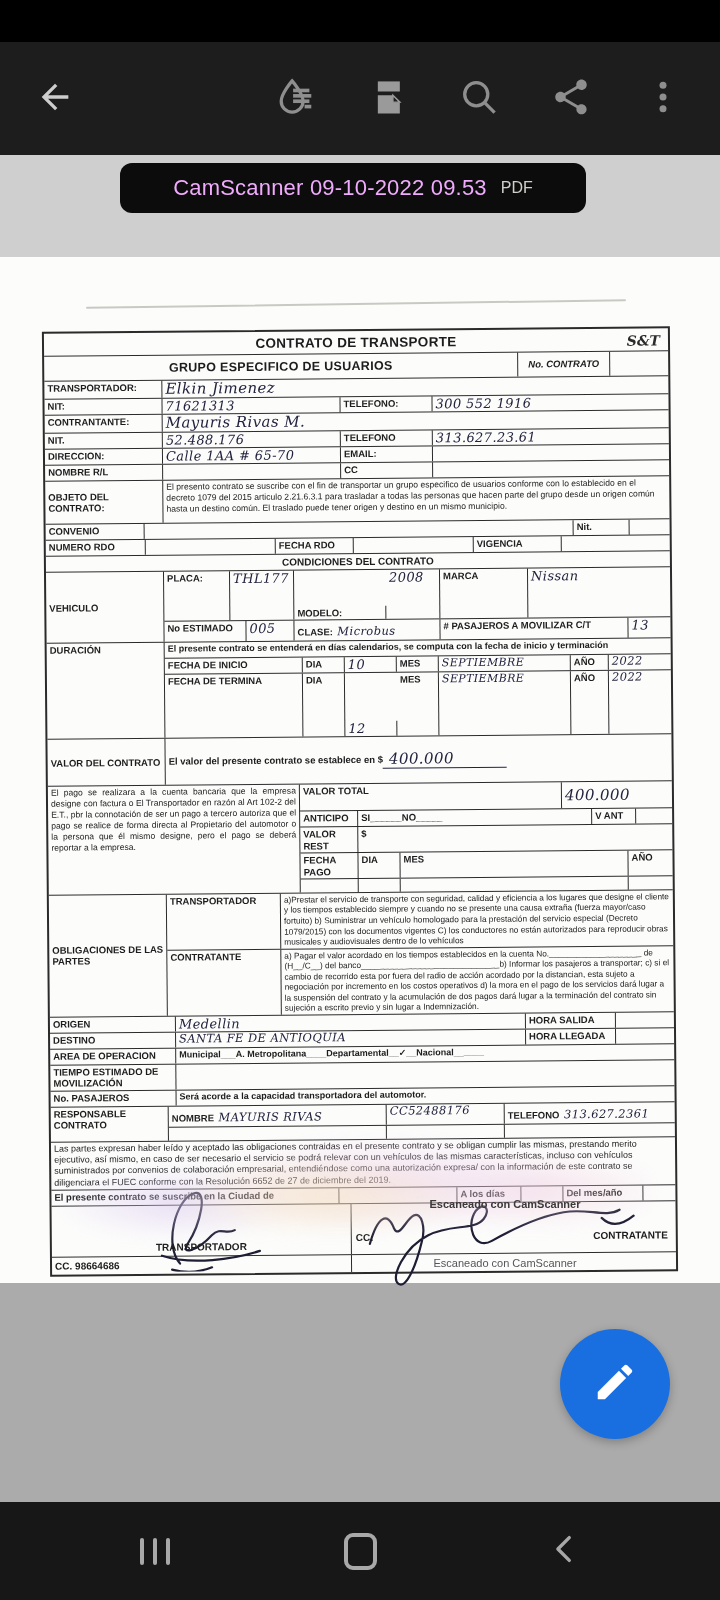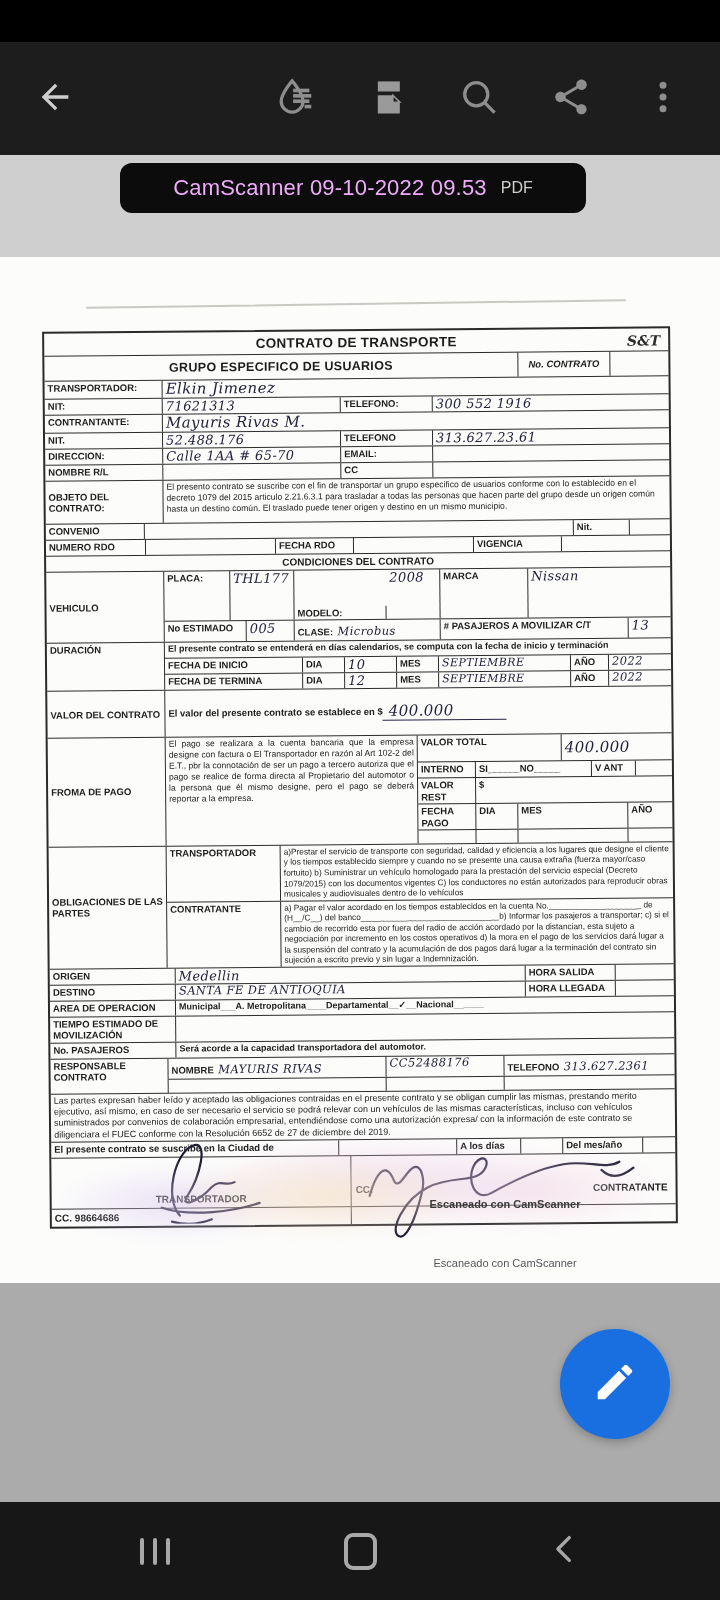--- a/index.html
+++ b/index.html
@@ -258,47 +258,46 @@
           <div class="c lb" style="width:42px;">DIA</div>
           <div class="c hw" style="width:52px;">10</div>
           <div class="c lb" style="width:42px;">MES</div>
           <div class="c hw" style="width:132px;text-transform:uppercase;font-size:11px;">Septiembre</div>
           <div class="c lb" style="width:38px;">AÑO</div>
           <div class="c grow hw hw-sm">2022</div>
         </div>
         <div class="ir">
           <div class="c lb" style="width:138px;">FECHA DE TERMINA</div>
           <div class="c lb" style="width:42px;">DIA</div>
-          <div class="c hw" style="width:52px;">12</div>
+          <div class="c hw" style="width:52px;margin-top:48px;">12</div>
           <div class="c lb" style="width:42px;">MES</div>
           <div class="c hw" style="width:132px;text-transform:uppercase;font-size:11px;">Septiembre</div>
           <div class="c lb" style="width:38px;">AÑO</div>
           <div class="c grow hw hw-sm">2022</div>
         </div>
       </div>
     </div>
 
     <div class="r" style="min-height:46px;">
       <div class="c lb w118 vctr">VALOR DEL CONTRATO</div>
       <div class="c grow vctr">
         <span class="p" style="font-weight:bold;font-size:9.5px;">El valor del presente contrato se establece en $</span>
         <span class="hw hw-lg uline">400.000</span>
       </div>
     </div>
 
     <div class="r">
-      <div class="c lb w118 vctr">FROMA DE PAGO</div>
       <div class="c p" style="width:252px;text-align:justify;">El pago se realizara a la cuenta bancaria que la empresa designe con factura o El Transportador en razón al Art 102-2 del E.T., pbr la connotación de ser un pago a tercero autoriza que el pago se realice de forma directa al Propietario del automotor o la persona que él mismo designe, pero el pago se deberá reportar a la empresa.</div>
       <div class="col">
         <div class="ir" style="min-height:26px;">
           <div class="c grow lb">VALOR TOTAL</div>
           <div class="c hw hw-lg vctr" style="width:110px;">400.000</div>
         </div>
         <div class="ir">
-          <div class="c lb" style="width:58px;">INTERNO</div>
+          <div class="c lb" style="width:58px;">ANTICIPO</div>
           <div class="c lb grow">SI______NO_____</div>
           <div class="c lb" style="width:44px;">V ANT</div>
           <div class="c" style="width:36px;"></div>
         </div>
         <div class="ir" style="min-height:20px;">
           <div class="c lb" style="width:58px;">VALOR REST</div>
           <div class="c lb grow">$</div>
         </div>
         <div class="ir">
           <div class="c lb" style="width:58px;">FECHA PAGO</div>

